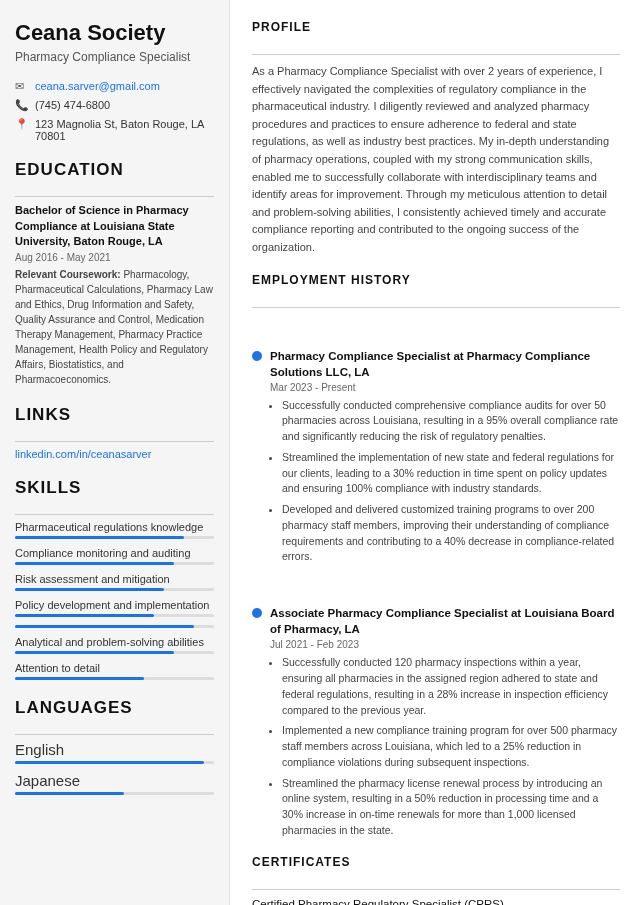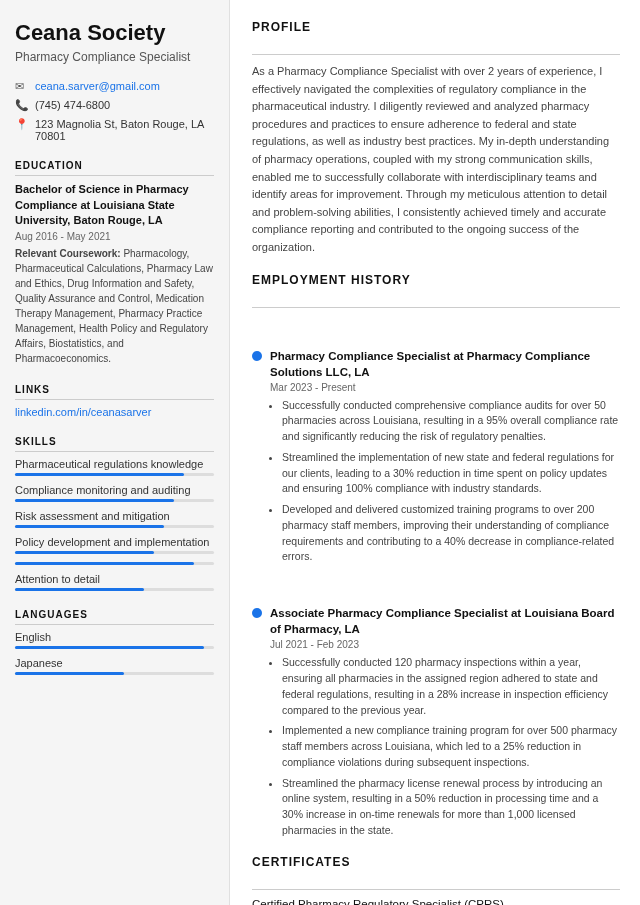--- a/index.html
+++ b/index.html
@@ -48,29 +48,29 @@
       color: #555;
       font-size: 11px;
       min-width: 14px;
     }
     .contact-link {
       color: #1a73e8;
       text-decoration: none;
       font-size: 11px;
     }
     .section-title {
-      font-size: 10px;
+      font-size: 17px;
       font-weight: bold;
       letter-spacing: 1px;
       text-transform: uppercase;
       color: #111;
       margin-top: 18px;
       margin-bottom: 6px;
       border-bottom: 1px solid #ccc;
-      padding-bottom: 4px;
+      padding-bottom: 16px;
     }
     .edu-degree {
       font-size: 11px;
       font-weight: bold;
       color: #111;
       line-height: 1.4;
     }
     .edu-date {
       font-size: 10px;
       color: #666;
@@ -105,21 +105,21 @@
     }
     .skill-bar-fill {
       height: 3px;
       border-radius: 2px;
       background: #1a73e8;
     }
     .lang-item {
       margin-bottom: 8px;
     }
     .lang-label {
-      font-size: 11px;
+      font-size: 15px;
       color: #333;
       margin-bottom: 3px;
     }
     .lang-bar-bg {
       background: #ddd;
       height: 3px;
       border-radius: 2px;
       width: 100%;
     }
     .lang-bar-fill {
@@ -262,20 +262,26 @@
     </div>
     <div class="skill-item">
       <div class="skill-label">Policy development and implementation</div>
       <div class="skill-bar-bg">
         <div class="skill-bar-fill" style="width:70%"></div>
       </div>
     </div>
     <div class="skill-item">
       <div class="skill-bar-bg">
         <div class="skill-bar-fill" style="width:90%"></div>
+      </div>
+    </div>
+    <div class="skill-item">
+      <div class="skill-label">Analytical and problem-solving abilities</div>
+      <div class="skill-bar-bg">
+        <div class="skill-bar-fill" style="width:80%"></div>
       </div>
     </div>
     <div class="skill-item">
       <div class="skill-label">Attention to detail</div>
       <div class="skill-bar-bg">
         <div class="skill-bar-fill" style="width:65%"></div>
       </div>
     </div>
 
     <div class="section-title">LANGUAGES</div>

